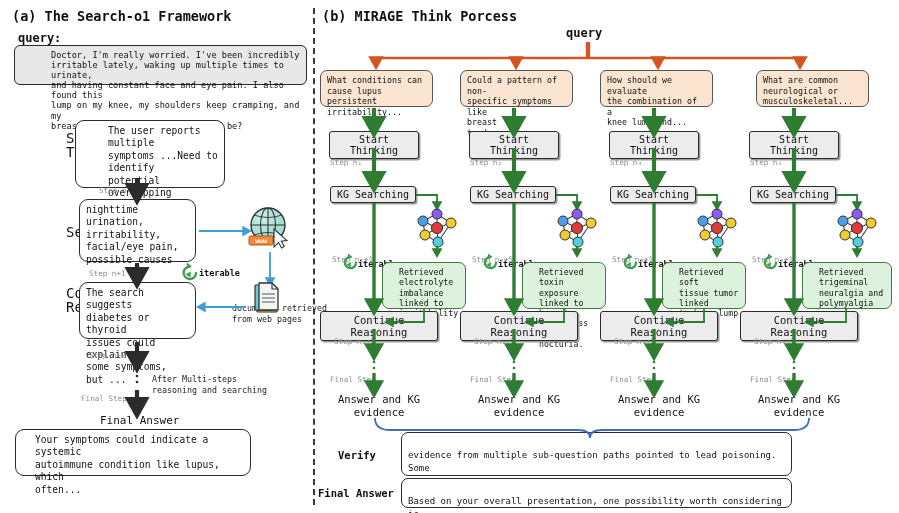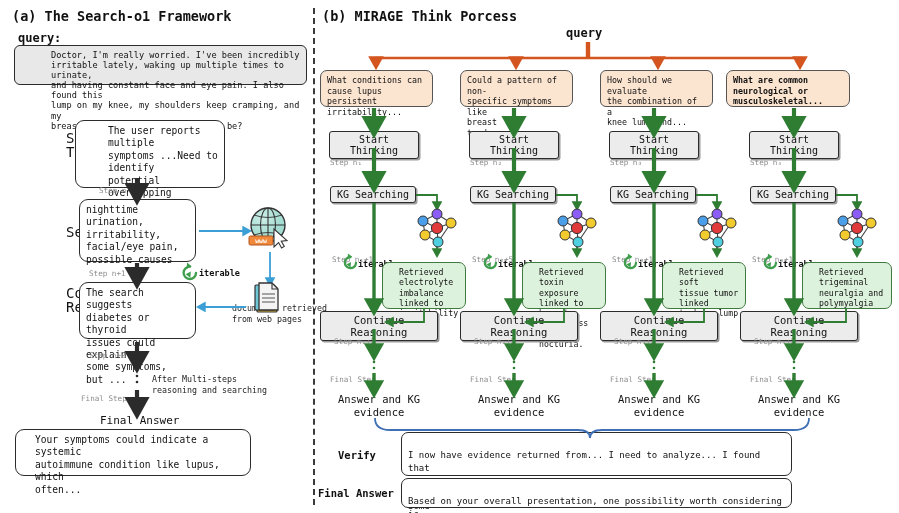--- a/index.html
+++ b/index.html
@@ -148,21 +148,21 @@
 
 <div class="rbox peach" style="left:320px;top:70px;width:113px;height:37px;">What conditions can
 cause lupus persistent
 irritability...</div>
 <div class="rbox peach" style="left:460px;top:70px;width:113px;height:37px;">Could a pattern of non-
 specific symptoms like
 breast tenderness...</div>
 <div class="rbox peach" style="left:600px;top:70px;width:113px;height:37px;border-radius:6px;">How should we evaluate
 the combination of a
 knee lump and...</div>
-<div class="rbox peach" style="left:726px;top:70px;width:124px;height:37px;font-weight:bold;">What are common
+<div class="rbox peach" style="left:756px;top:70px;width:113px;height:37px;">What are common
 neurological or
 musculoskeletal...</div>
 
 <div class="stagebox" style="left:329px;top:131px;width:90px;">Start Thinking</div>
 <div class="stagebox" style="left:469px;top:131px;width:90px;">Start Thinking</div>
 <div class="stagebox" style="left:609px;top:131px;width:90px;">Start Thinking</div>
 <div class="stagebox" style="left:749px;top:131px;width:90px;">Start Thinking</div>
 
 <div class="steplbl" style="left:330px;top:158px;">Step n₁</div>
 <div class="steplbl" style="left:470px;top:158px;">Step n₂</div>
@@ -220,21 +220,20 @@
 evidence</div>
 <div class="abs" style="left:477px;top:393px;width:84px;text-align:center;font-size:10.5px;line-height:13px;white-space:pre-line;">Answer and KG
 evidence</div>
 <div class="abs" style="left:617px;top:393px;width:84px;text-align:center;font-size:10.5px;line-height:13px;white-space:pre-line;">Answer and KG
 evidence</div>
 <div class="abs" style="left:757px;top:393px;width:84px;text-align:center;font-size:10.5px;line-height:13px;white-space:pre-line;">Answer and KG
 evidence</div>
 
 <div class="abs bold" style="left:338px;top:449px;font-size:10.5px;">Verify</div>
 <div class="rbox" style="left:401px;top:432px;width:391px;height:44px;border-radius:7px;font-size:9px;line-height:12.8px;padding:3px 6px;">
-  <div>I now have evidence returned from... I need to analyze... I found that</div>
   <div>evidence from multiple sub-question paths pointed to lead poisoning. Some</div>
   
 </div>
 
 <div class="abs bold" style="left:318px;top:487px;font-size:10.5px;">Final Answer</div>
 <div class="rbox" style="left:401px;top:478px;width:391px;height:30px;border-radius:7px;font-size:9px;line-height:12.8px;padding:3px 6px;">
   <div>Based on your overall presentation, one possibility worth considering is</div>
   
 </div>
 

